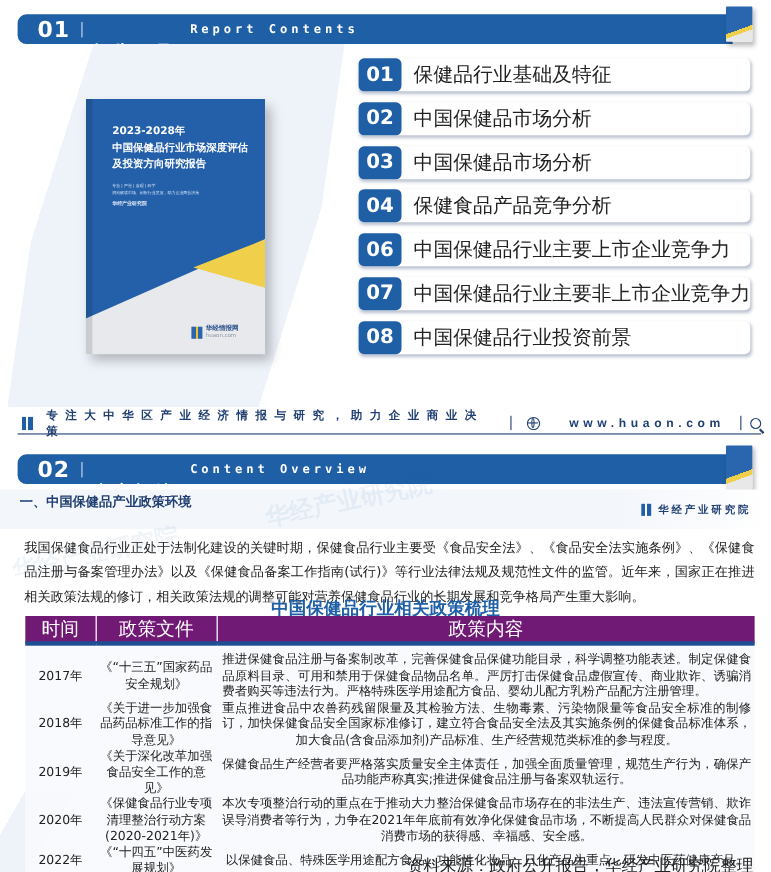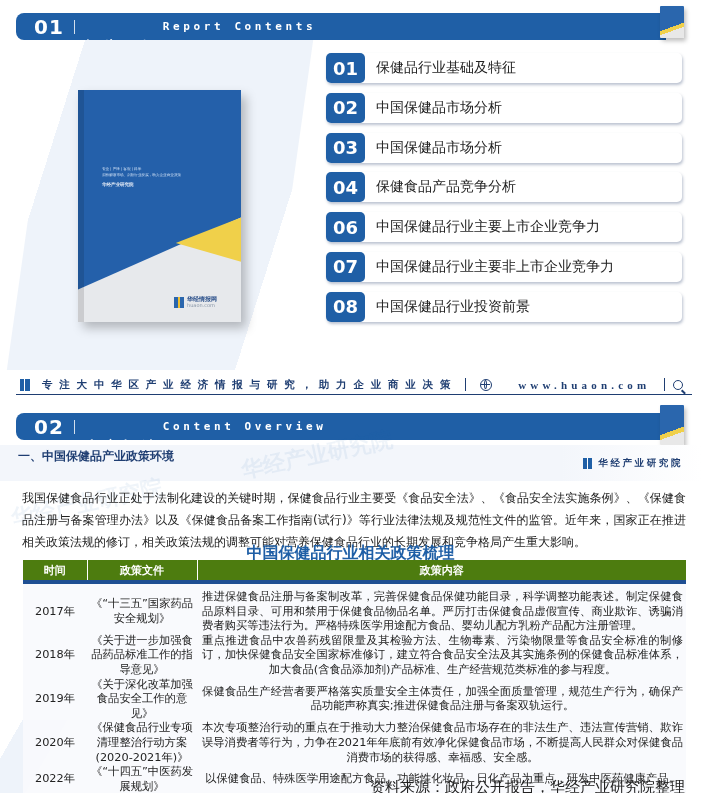--- a/index.html
+++ b/index.html
@@ -8,21 +8,21 @@
 
   
   .sec-bar {
     position: absolute; left: 16px; height: 27px;
     background: #1f5fa6; border-radius: 8px 0 0 8px;
     display: flex; align-items: center; color: #fff;
   }
   .sec-bar .num { font-family: "DejaVu Sans", sans-serif; font-weight: bold; font-size: 20px; margin-left: 18px; letter-spacing: 1px; }
   .sec-bar .sep { width: 1px; height: 14px; background: #ffffff; opacity: .8; margin: 0 10px; }
   .sec-bar .cn { font-weight: bold; font-size: 15px; letter-spacing: 4px; margin-top: 42px; }
-  .sec-bar .en { font-family: "DejaVu Sans Mono", monospace; font-size: 11px; letter-spacing: 3.6px; margin-left: 2px; font-weight: bold; }
+  .sec-bar .en { font-family: "DejaVu Sans Mono", monospace; font-size: 11px; letter-spacing: 3.6px; margin-left: 12px; font-weight: bold; }
 
   .mini-book {
     position: absolute; width: 24px; height: 32px;
     background: linear-gradient(160deg, #2a66ad 0 62%, #f0d04a 62% 72%, #e8e8e8 72%);
     box-shadow: 2px 3px 4px rgba(0,0,0,.25); border-radius: 1px;
   }
 
   
   .bg-stripe {
     position: absolute; left: 30px; top: 40px; width: 260px; height: 330px;
@@ -59,34 +59,34 @@
     position: relative; height: 30px; margin-bottom: 9.8px;
     background: #fff; border-radius: 5px;
     box-shadow: 1px 2px 3px rgba(60,80,120,.35);
     display: flex; align-items: center;
   }
   .toc-item .badge {
     width: 39px; height: 30px; background: #1f5fa6; color: #fff; border-radius: 5px;
     display: flex; align-items: center; justify-content: center;
     font-weight: bold; font-size: 18px;
   }
-  .toc-item .label { margin-left: 11px; font-size: 14px; color: #222; font-family: Liberation Mono, monospace; }
+  .toc-item .label { margin-left: 11px; font-size: 18px; color: #222; font-family: Liberation Mono, monospace; }
 
   .tagline {
     position: absolute; left: 16px; top: 375px; width: 676px; height: 20px;
     display: flex; align-items: center; border-bottom: 1px solid #1f3e72;
     color: #1f3e72; font-size: 10.5px; font-weight: bold;
   }
   .tagline .bm { width: 10px; height: 12px; background: linear-gradient(90deg, #1f5fa6 0 40%, #fff 40% 55%, #1f5fa6 55%); margin-left: 4px; margin-right: 12px; }
   .tagline .slogan { letter-spacing: 6.8px; }
   .tagline .vsep { width: 1px; height: 13px; background: #1f3e72; margin: 0 14px 0 8px; }
   .tagline .globe { width: 12px; height: 12px; border: 1.6px solid #1f3e72; border-radius: 50%; position: relative; margin-right: 10px; }
   .tagline .globe::before { content: ""; position: absolute; left: 3px; top: 0; width: 3px; height: 9px; border: 1px solid #1f3e72; border-radius: 50%; box-sizing: border-box; }
   .tagline .globe::after { content: ""; position: absolute; left: 0; top: 4px; width: 9px; height: 1px; background: #1f3e72; }
-  .tagline .url { letter-spacing: 4.2px; font-family: Liberation Serif, serif; font-size: 11px; margin-left: 16px; }
+  .tagline .url { letter-spacing: 4.2px; font-family: Liberation Sans, sans-serif; font-size: 11px; margin-left: 16px; }
   .tagline .vsep2 { width: 1px; height: 13px; background: #1f3e72; margin: 0 8px 0 14px; }
   .tagline .search { width: 10px; height: 10px; border: 1.8px solid #1f3e72; border-radius: 50%; position: relative; }
   .tagline .search::after { content: ""; position: absolute; right: -4px; bottom: -4px; width: 5px; height: 1.8px; background: #1f3e72; transform: rotate(45deg); }
 
   
   .subhead-band { position: absolute; left: 0; top: 445px; width: 701px; height: 36px; background: linear-gradient(90deg, #f3f6fb 0 80%, #ffffff); }
   .subhead { position: absolute; left: 18px; top: 448px; font-size: 12px; font-weight: bold; color: #1f3e72; }
   .brand { position: absolute; right: 18px; top: 457px; display: flex; align-items: center; color: #1f3e72; font-size: 9.5px; font-weight: bold; letter-spacing: 2.6px; }
   .brand .bm { width: 9px; height: 11px; background: linear-gradient(90deg, #1f5fa6 0 40%, #fff 40% 55%, #1f5fa6 55%); margin-right: 6px; }
 
@@ -96,21 +96,21 @@
   .para { position: absolute; left: 22px; top: 487px; width: 664px; font-size: 12px; line-height: 22px; color: #222; text-align: justify; }
   .para p { text-indent: 0; }
   .tbl-title { position: absolute; left: 0; width: 701px; top: 543px; text-align: center; color: #1f5fa6; font-size: 16px; font-weight: bold; }
 
   table.policy {
     position: absolute; left: 23px; top: 560px; width: 663px;
     border-collapse: collapse; font-size: 11.3px; color: #222;
     background: rgba(248,250,253,.9);
   }
   table.policy th {
-    background: #4d7c0f; color: #fff; font-weight: bold; height: 22px; font-size: 11px;
+    background: #701a75; color: #fff; font-weight: normal; height: 22px; font-size: 17px;
     border-right: 1px solid #ffffff;
   }
   table.policy th:last-child { border-right: none; }
   table.policy td { vertical-align: middle; text-align: center; line-height: 14.6px; padding: 0 2px; }
   table.policy td.content { text-align: justify; text-align-last: center; padding: 0 3px 0 5px; }
   table.policy tr.first td { padding-top: 6px; border-top: 4px solid #1f4f93; }
   table.policy tr.last td { border-bottom: 1px solid #1f3e72; padding-bottom: 2px; }
   table.policy td.year { width: 64px; }
   table.policy td.doc { width: 110px; }
   table.policy tr.first td.content { text-align-last: left; }
@@ -127,20 +127,25 @@
   <span class="en">Report Contents</span>
 </div>
 <div class="mini-book" style="left:660px; top:6px;"></div>
 
 <div class="bg-stripe"></div>
 
 <div class="book">
   <div class="blue"></div>
   <div class="yellow"></div>
   <div class="spine"></div>
+  <div class="t1">
+    <div>2023-2028年</div>
+    <div>中国保健品行业市场深度评估</div>
+    <div>及投资方向研究报告</div>
+  </div>
   <div class="meta">
     <div>专业 | 严谨 | 客观 | 科学</div>
     <div>洞察解读市场、剖析行业发展，助力企业商业决策</div>
   </div>
   <div class="pub">华经产业研究院</div>
   <div class="logo">
     <span class="mark"></span>
     <span class="lt">
       <span class="a">华经情报网</span>
       <span class="b">huaon.com</span>

